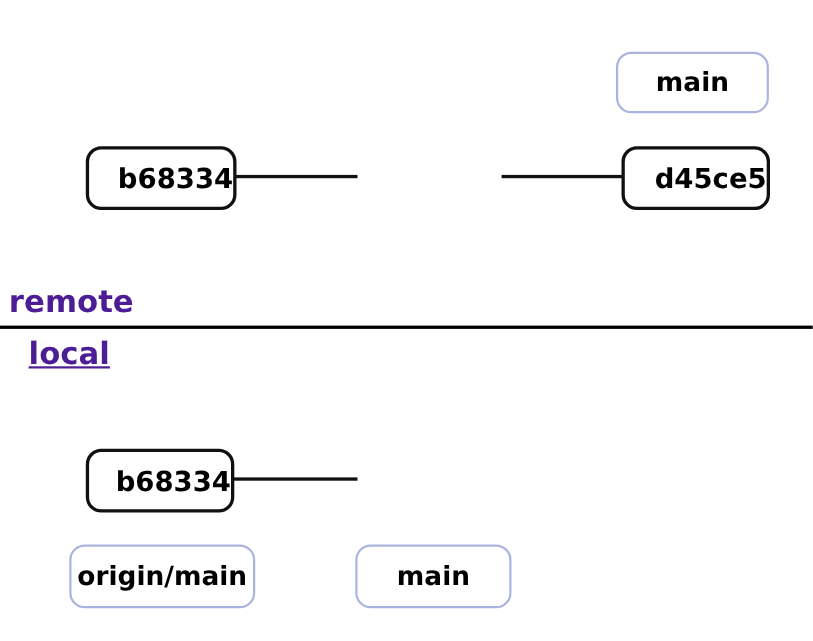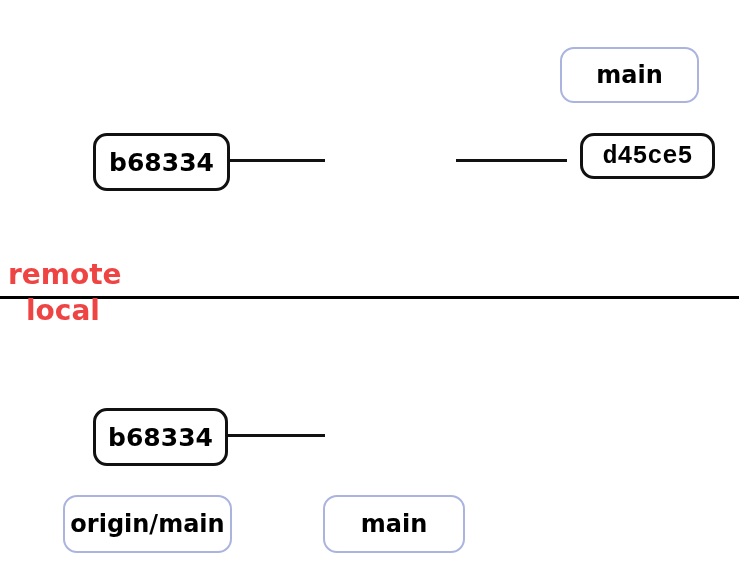--- a/index.html
+++ b/index.html
@@ -16,26 +16,25 @@
     overflow: hidden;
   }
   .commit-node {
     position: absolute;
     box-sizing: border-box;
     border: 3px solid #111111;
     border-radius: 14px;
     background: #ffffff;
     display: flex;
     align-items: center;
-    justify-content: center;
+    justify-content: flex-end;
     font-weight: bold;
     font-size: 25px;
     color: #000000;
     z-index: 2;
-    margin-left: 15px;
   }
   .branch-label {
     position: absolute;
     box-sizing: border-box;
     border: 2.5px solid #aab4de;
     border-radius: 14px;
     background: #ffffff;
     display: flex;
     align-items: center;
     justify-content: center;
@@ -54,21 +53,21 @@
     position: absolute;
     left: 0;
     width: 739px;
     height: 3px;
     background: #000000;
   }
   .section-label {
     position: absolute;
     font-weight: bold;
     font-size: 28px;
-    color: #ef4444;
+    color: #4c1d95;
     line-height: 32px;
     white-space: nowrap;
   }
 </style>
 </head>
 <body>
 
 <div class="canvas">
 
   <div class="branch-label" style="left:560px; top:47px; width:139px; height:56px;">
@@ -77,29 +76,29 @@
 
   <div class="commit-node" style="left:78px; top:133px; width:137px; height:58px;">
     <span>b68334</span>
   </div>
 
   <div class="edge-line" style="left:213px; top:159px; width:112px;"></div>
 
 
   <div class="edge-line" style="left:456px; top:159px; width:111px;"></div>
 
-  <div class="commit-node" style="left:565px; top:133px; width:135px; height:46px;font-family:Liberation Mono, monospace;">
+  <div class="commit-node" style="left:565px; top:133px; width:135px; height:58px;">
     <span>d45ce5</span>
   </div>
 
   <div class="section-label" style="left:8px; top:259px;">remote</div>
 
   <div class="divider-line" style="top:296px;"></div>
 
-  <div class="section-label" style="left:26px; top:295px;">local</div>
+  <div class="section-label" style="left:26px; top:306px;text-decoration:underline;">local</div>
 
   <div class="commit-node" style="left:78px; top:408px; width:135px; height:58px;">
     <span>b68334</span>
   </div>
 
   <div class="edge-line" style="left:211px; top:434px; width:114px;"></div>
 
 
   <div class="branch-label" style="left:63px; top:495px; width:169px; height:58px;">
     <span>origin/main</span>

